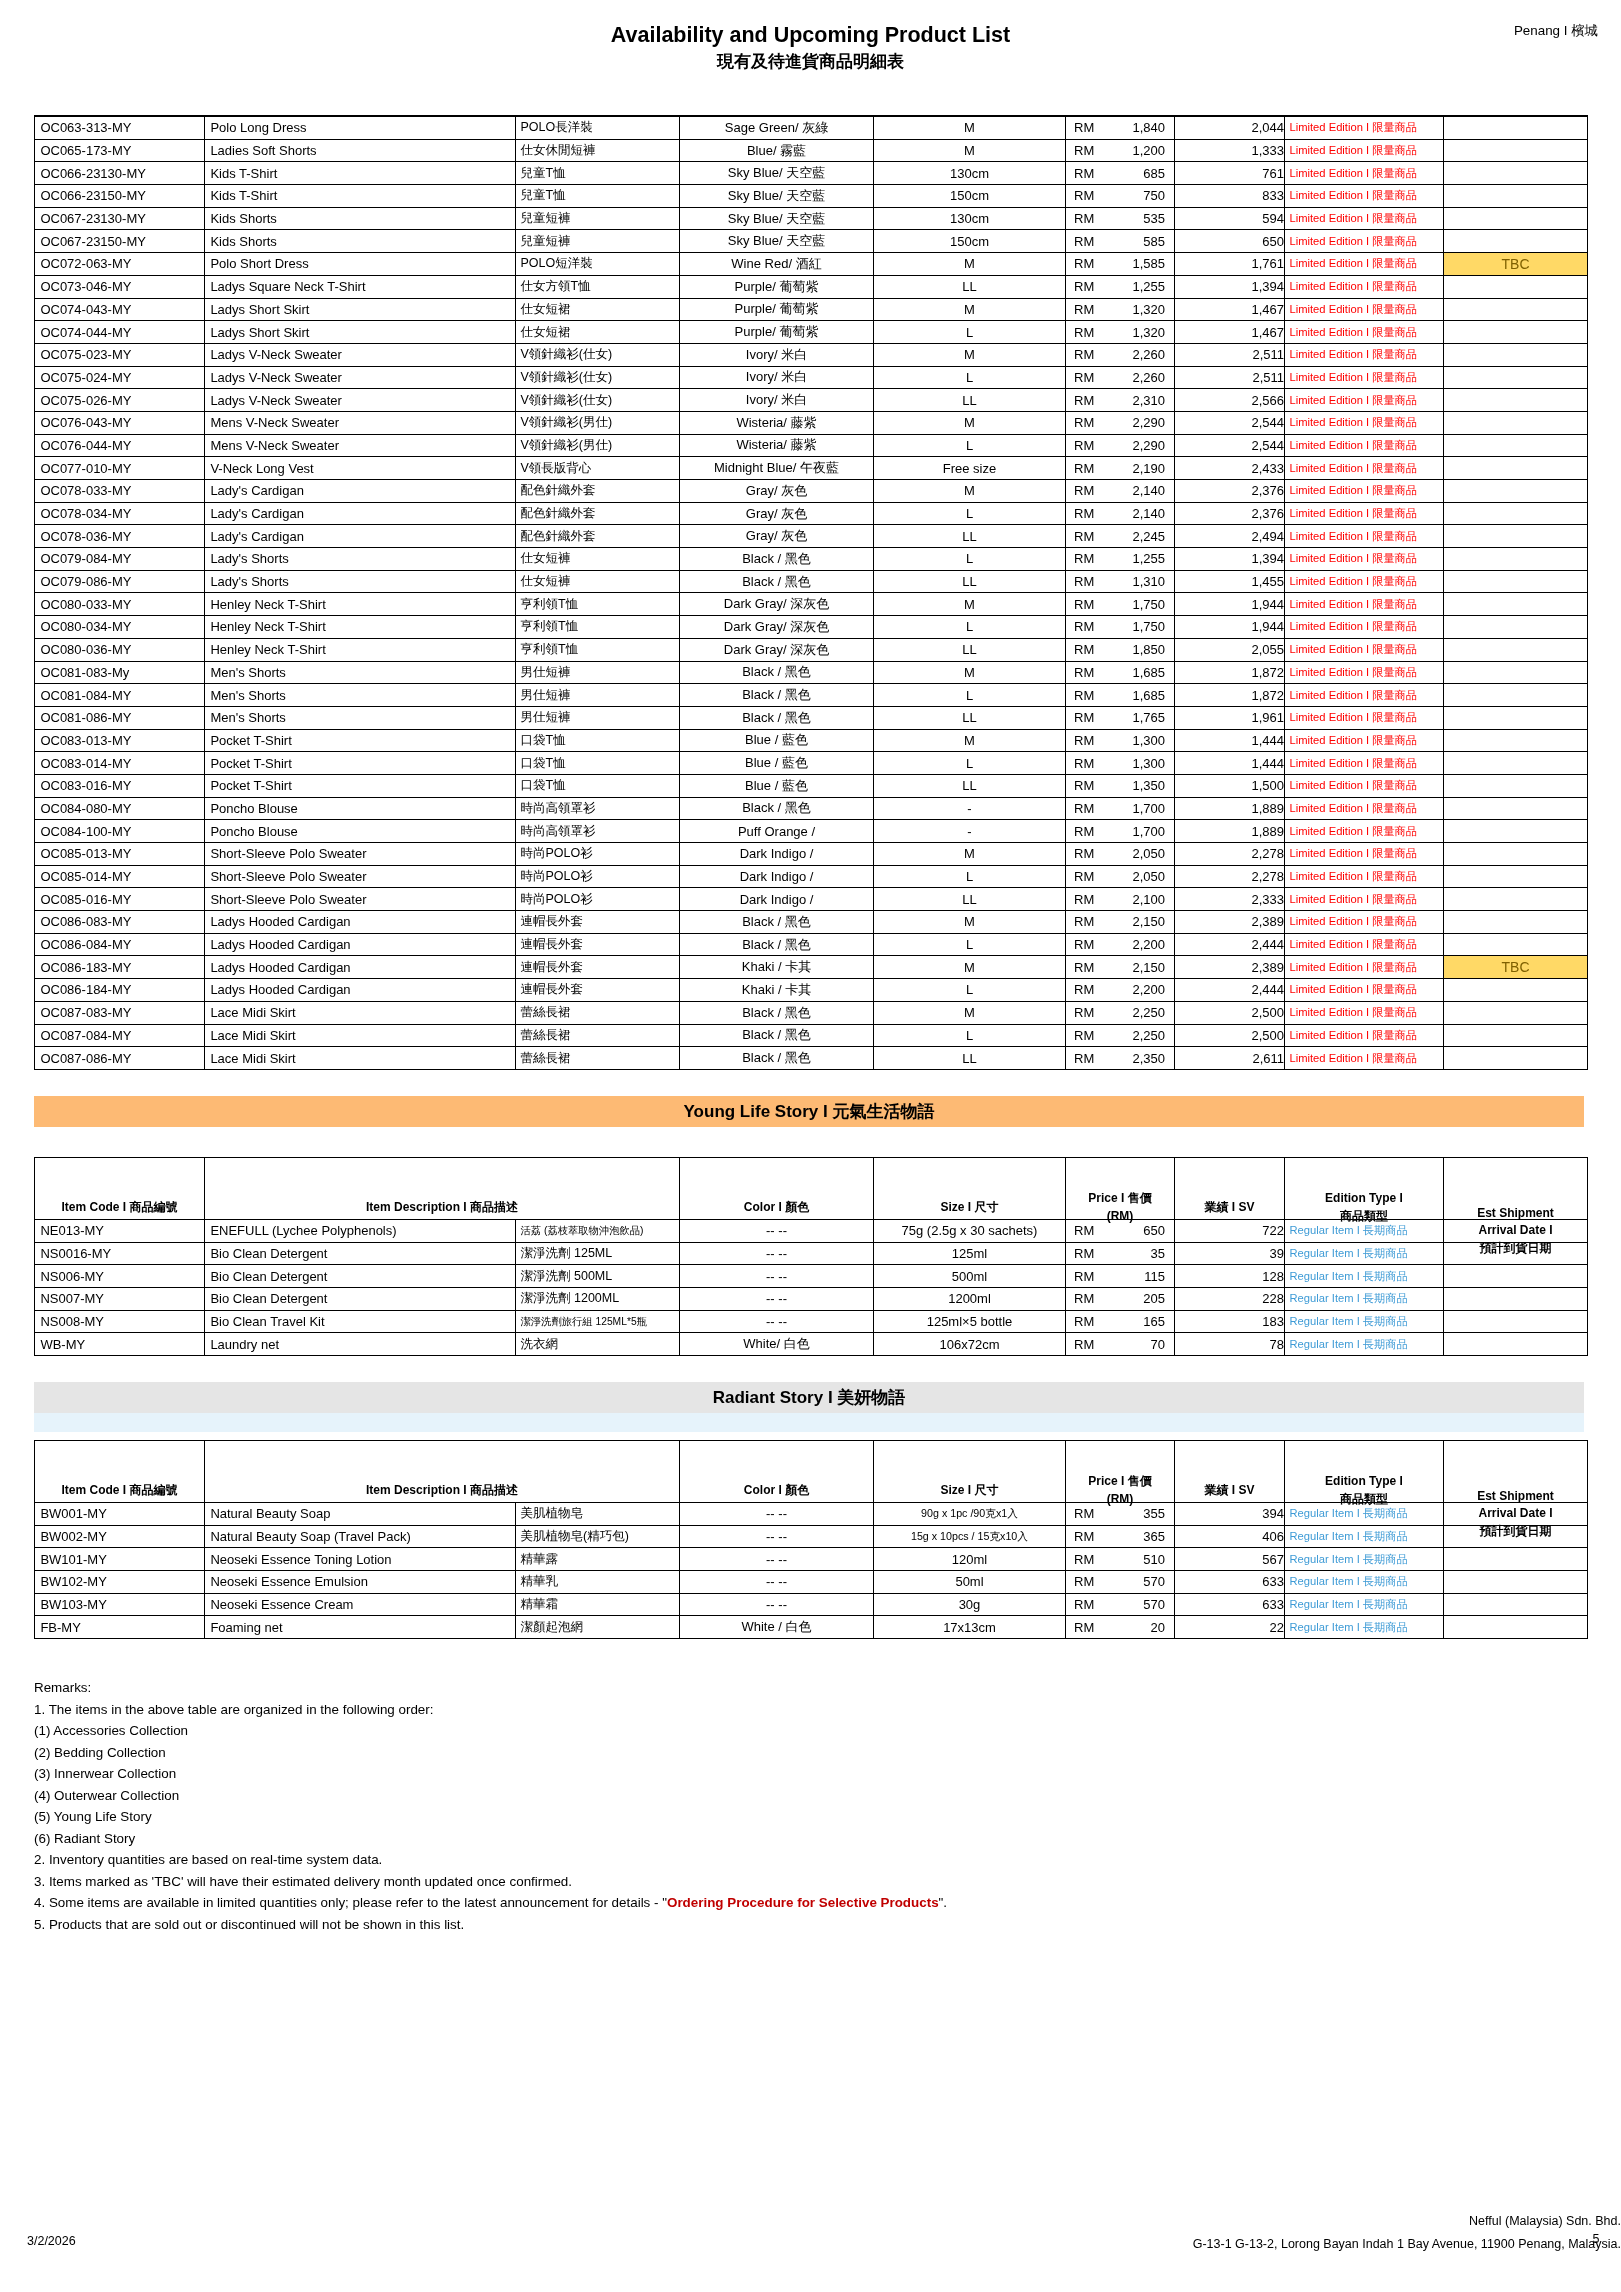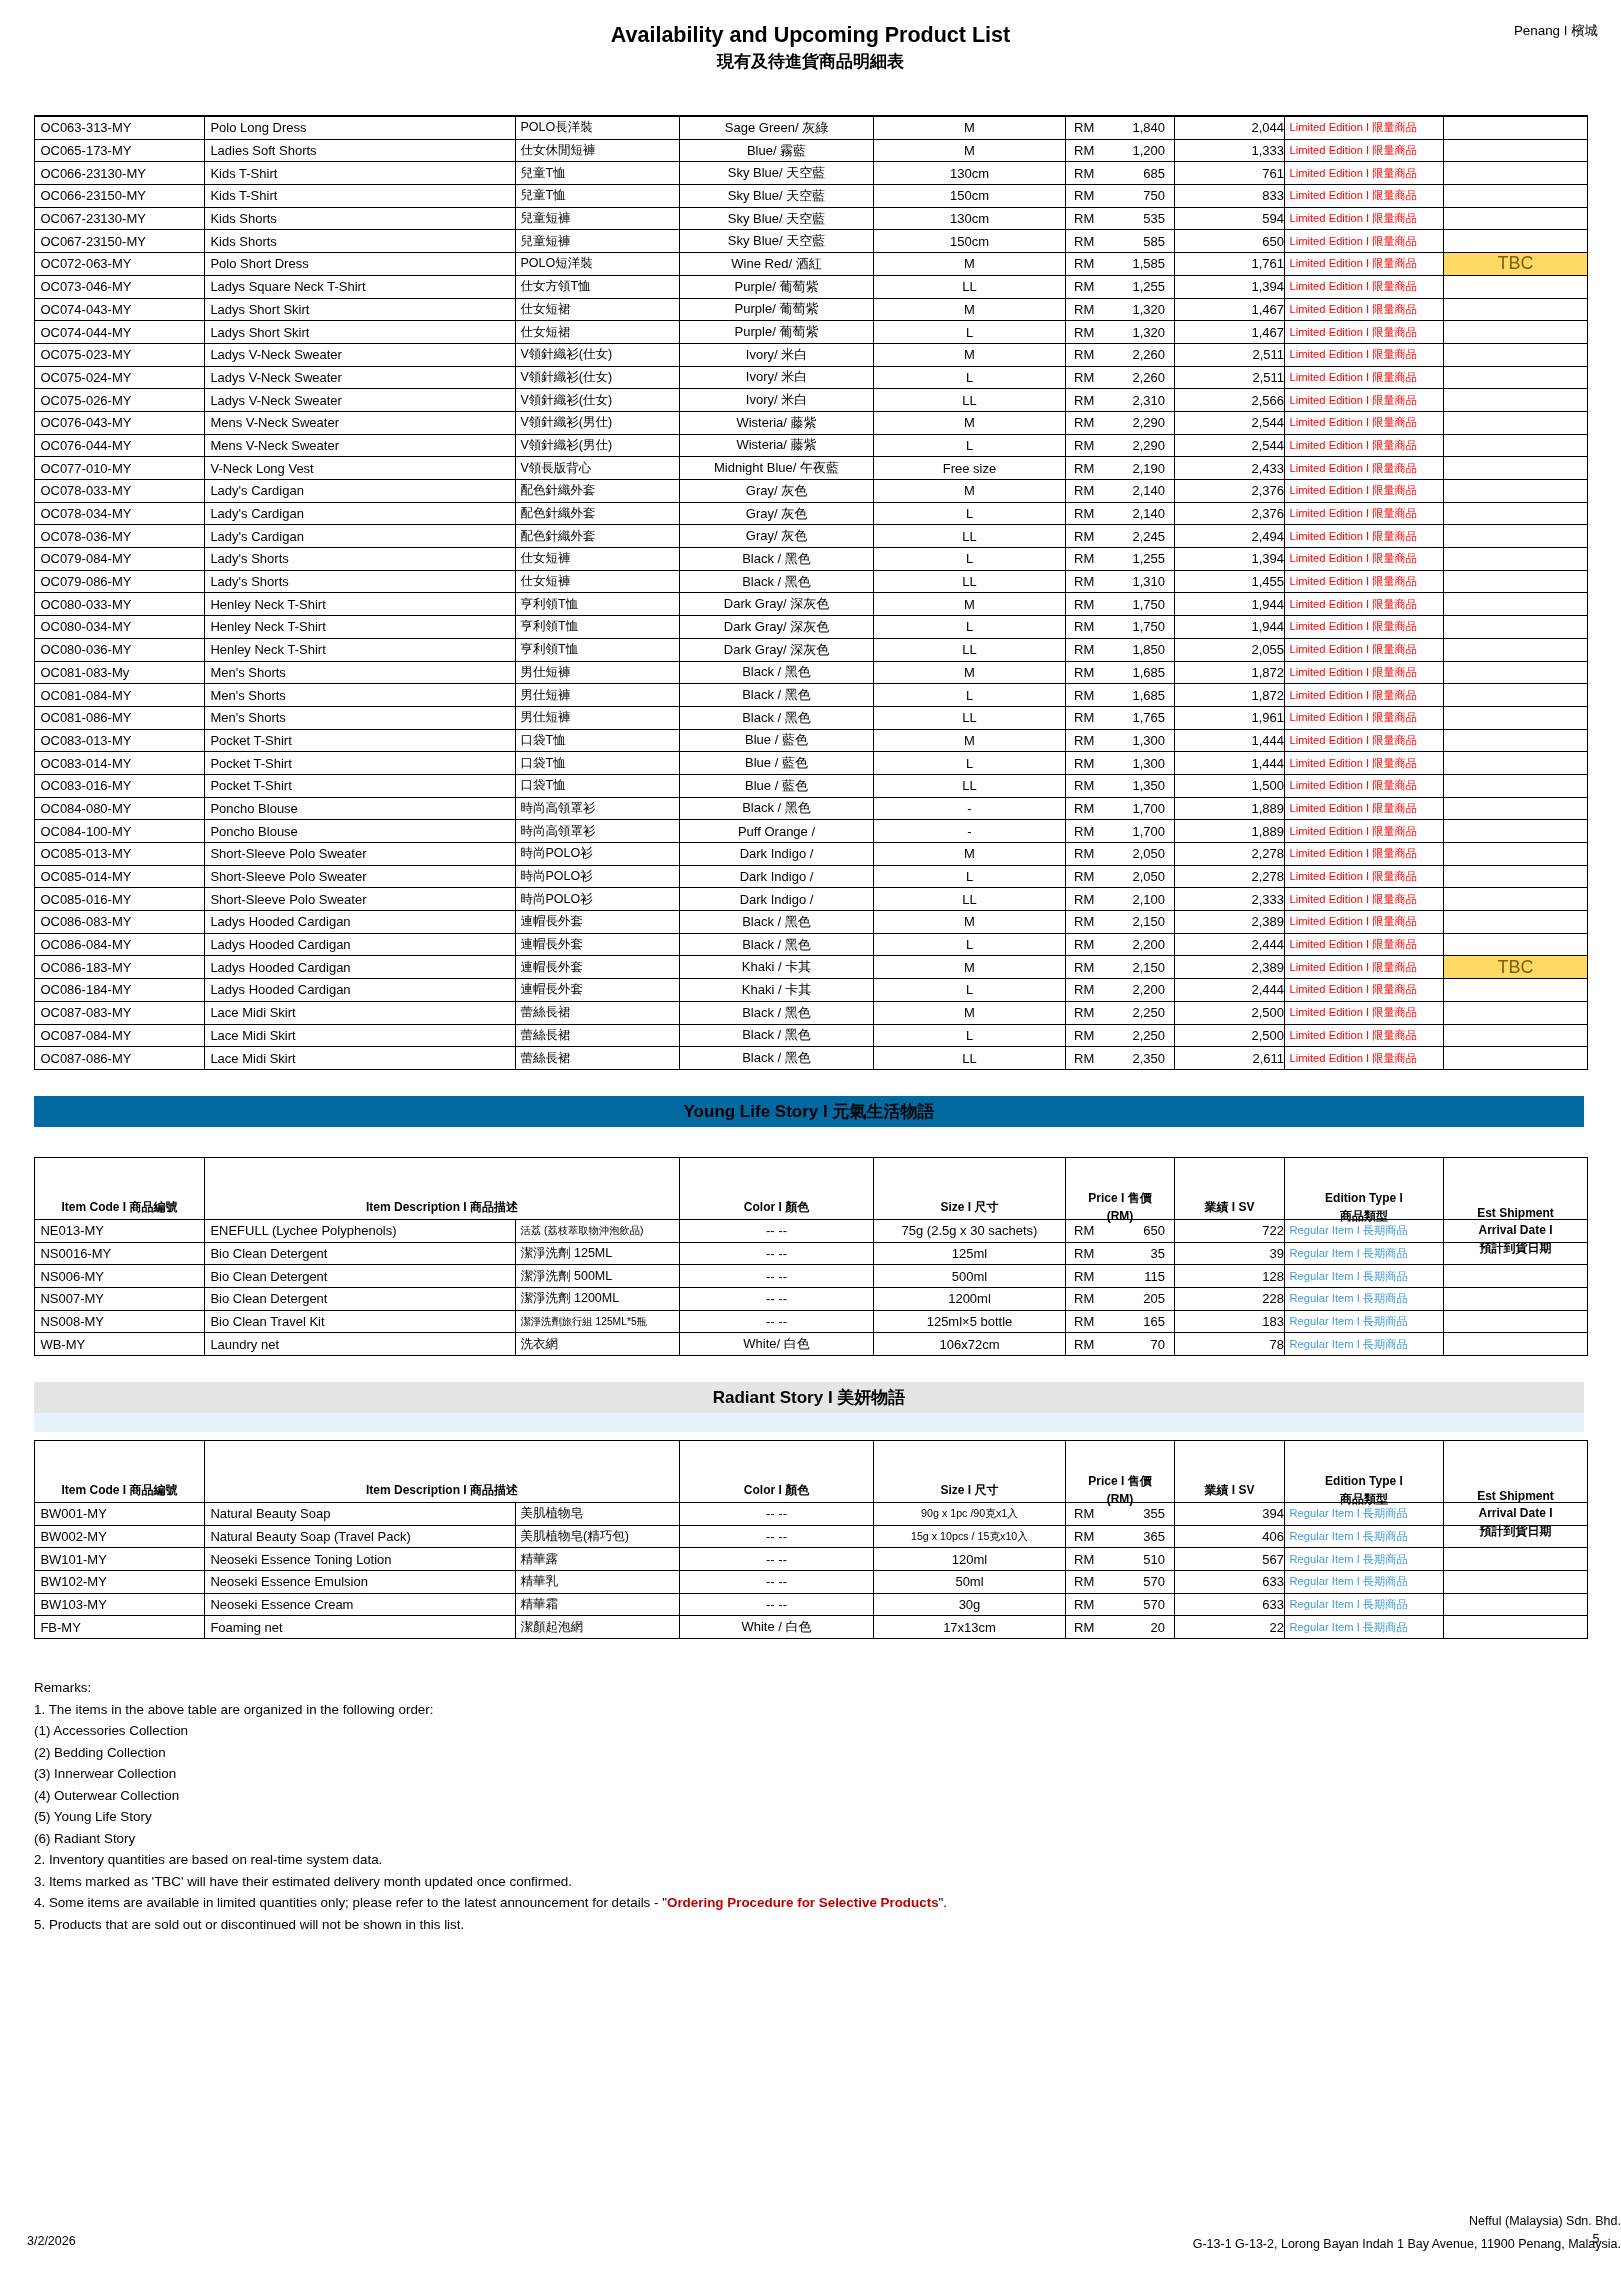--- a/index.html
+++ b/index.html
@@ -23,32 +23,32 @@
   .c.left { padding-left:5.4px; justify-content:flex-start; }
   .c.center { justify-content:center; }
   .c.right { justify-content:flex-end; }
   .c.cn { font-size:12.5px; padding-left:4.5px; }
   .c.cn.small { font-size:10.3px; }
   .c.size.small { font-size:10.7px; }
   .c.price { justify-content:space-between; padding:0 9px 0 8px;align-items:center; }
   .c.edition { font-size:11.2px; padding-left:4.5px; }
   .edition-limited { color:#ff0000; }
   .edition-regular { color:#3e9bd6; }
-  .c.est { justify-content:center; font-size:18px; }
+  .c.est { justify-content:center; font-size:14px; }
   .c.est.tbc { background:#ffd966; color:#7f6000; }
 
   
   .thead { height:61px; }
   .h { display:flex; align-items:center; justify-content:center; text-align:center; border-right:0.9px solid #000; font-weight:bold; font-size:12px; line-height:1.45; white-space:pre-line; }
   .h:last-child { border-right:none;margin-top:47px; }
   .h.desc { grid-column:2 / span 2; }
 
   
   .band { position:absolute; left:34px; width:1550px; height:31px; display:flex; align-items:center; justify-content:center; font-weight:bold; font-size:17px; }
-  .band.young { background:#0369a1; }
+  .band.young { background:#fdba74; }
   .band.radiant { background:#e5e5e5; }
   .band-shadow { position:absolute; left:34px; width:1550px; height:19px; background:#e6f3fb; }
 
   
   .remarks { position:absolute; left:34px; font-size:13.4px; line-height:21.5px; white-space:pre; }
   .red-bold { color:#c00000; font-weight:bold; }
 
   
   .footer-date { position:absolute; left:27px; top:2234px; font-size:12.5px; }
   .footer-center { position:absolute; left:0; top:2210px; width:100%; text-align:right; font-size:12.5px; line-height:23px; }

